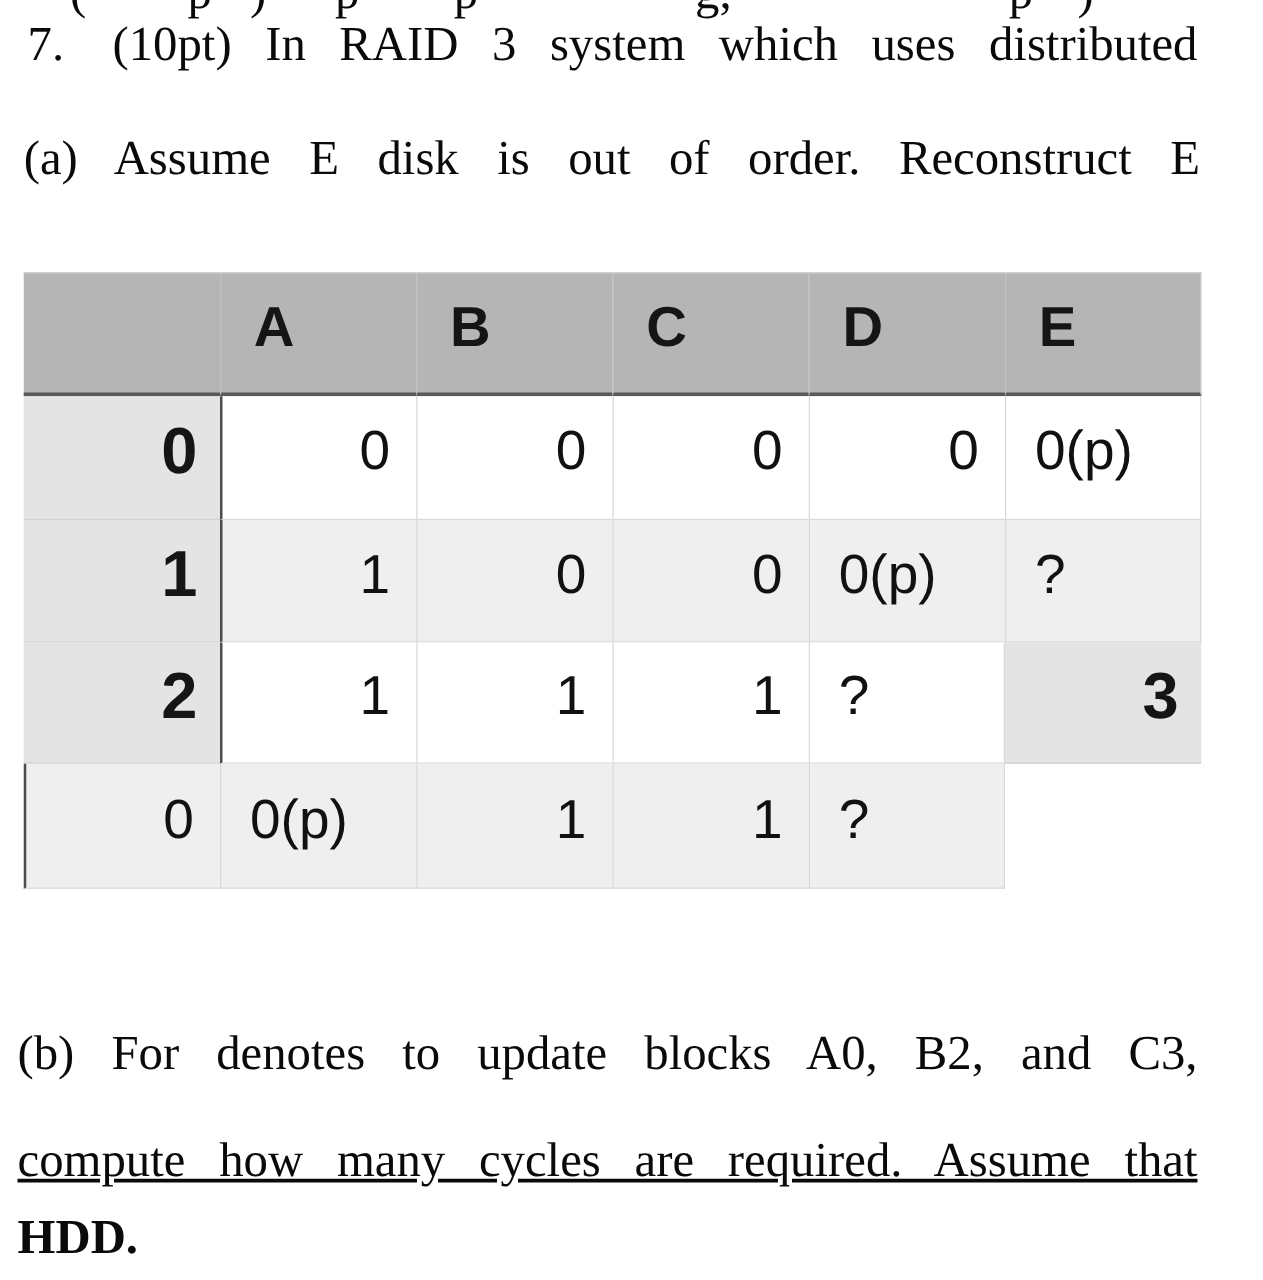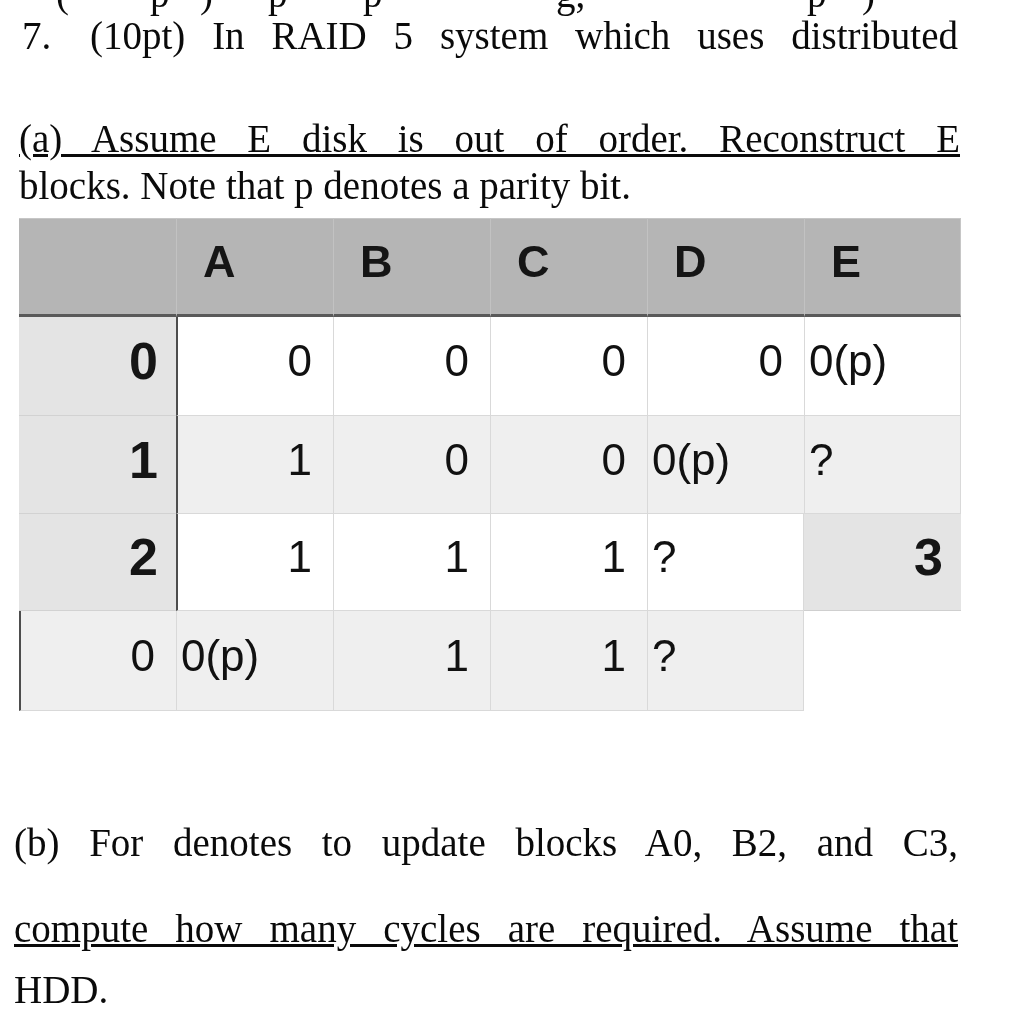--- a/index.html
+++ b/index.html
@@ -45,28 +45,28 @@
     font-size: 39px;
     line-height: 39px;
   }
 
   
   .q7-num  { left: 22px;  top: 11px; }
   .q7-l1   { left: 90px;  top: 11px; width: 868px; }
   .q7-l2   { left: 90px;  top: 63px; }
 
   
-  .pa-l1   { left: 19px;  top: 114px; width: 941px; text-decoration: underline; }
+  .pa-l1   { left: 19px;  top: 102px; width: 941px; }
   .pa-l2   { left: 19px;  top: 161px; }
 
   
   .pb-l1   { left: 14px;  top: 818px; width: 944px; }
   .pb-l2   { left: 14px;  top: 904px; width: 944px; text-decoration: underline; }
   .pb-l3   { left: 14px;  top: 916px; width: 944px; }
-  .pb-l4   { left: 14px;  top: 965px; }
+  .pb-l4   { left: 14px;  top: 965px; font-weight: bold; }
 
   
   .tbl {
     position: absolute;
     left: 19px; top: 218px;
     width: 942px; height: 493px;
     display: grid;
     grid-template-columns: repeat(6, 157px);
     grid-template-rows: 99px 99px 98px 97px 100px;
     font-family: "Liberation Sans", sans-serif;
@@ -108,44 +108,43 @@
     border-bottom: 1px solid #d9d9d9;
     display: flex;
     align-items: center;
     padding-bottom: 10px;
     font-size: 44px;
     color: #111111;
   }
   .cell.strong-left { border-left: 2px solid #4d4d4d; }
   .cell.last  { border-right: 1px solid #d9d9d9; }
   .cell.num   { justify-content: flex-end; padding-right: 21px; }
-  .cell.txt   { justify-content: flex-start; padding-left: 4px; }
+  .cell.txt   { justify-content: flex-start; padding-left: 23px; }
   .row-stripe { background: #efefef; }
 </style>
 </head>
 <body>
 
 <div class="page">
 
   <div class="clip-line">
     <span style="left:56px">(</span>
     <span style="left:150px">p</span>
     <span style="left:200px">)</span>
     <span style="left:268px">p</span>
     <span style="left:363px">p</span>
     <span style="left:556px">g,</span>
     <span style="left:807px">p</span>
     <span style="left:862px">)</span>
   </div>
 
   <div class="serif q7-num">7.</div>
-  <div class="serif q7-l1 just">(10pt) In RAID 5 system which uses distributed</div>
+  <div class="serif q7-l1 just">(10pt) In RAID 3 system which uses distributed</div>
 
   <div class="serif pa-l1 just">(a) Assume E disk is out of order. Reconstruct E</div>
-  <div class="serif pa-l2">blocks. Note that p denotes a parity bit.</div>
 
   <div class="tbl">
 
     <div class="hcell first"></div>
     <div class="hcell">A</div>
     <div class="hcell">B</div>
     <div class="hcell">C</div>
     <div class="hcell">D</div>
     <div class="hcell last">E</div>
 

